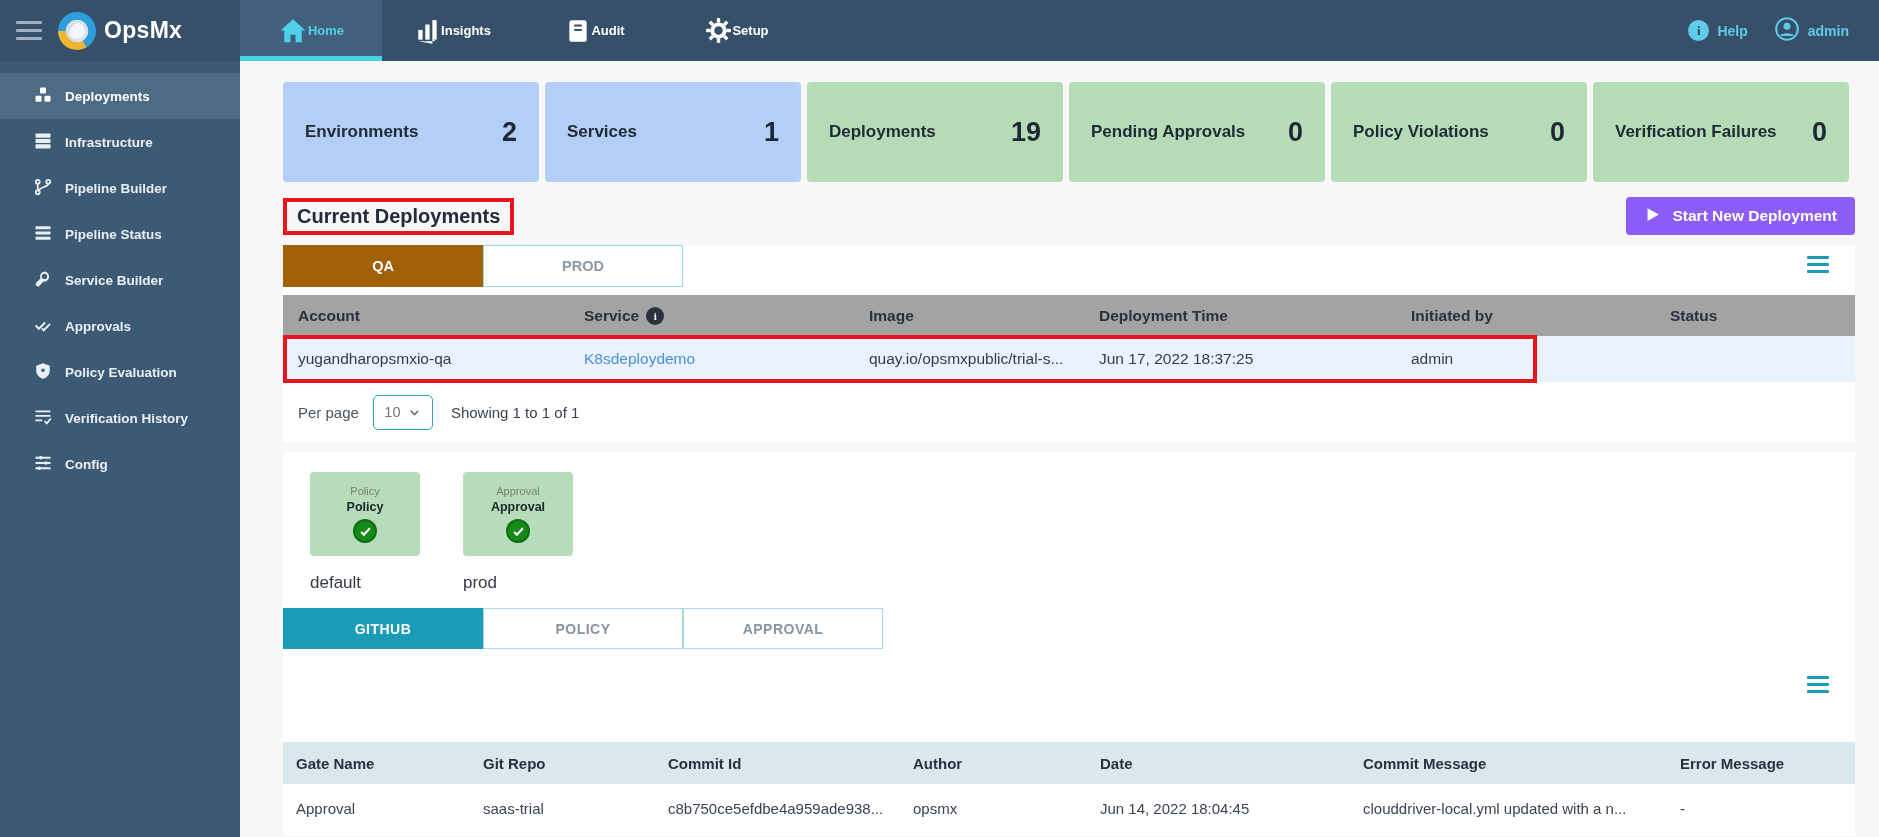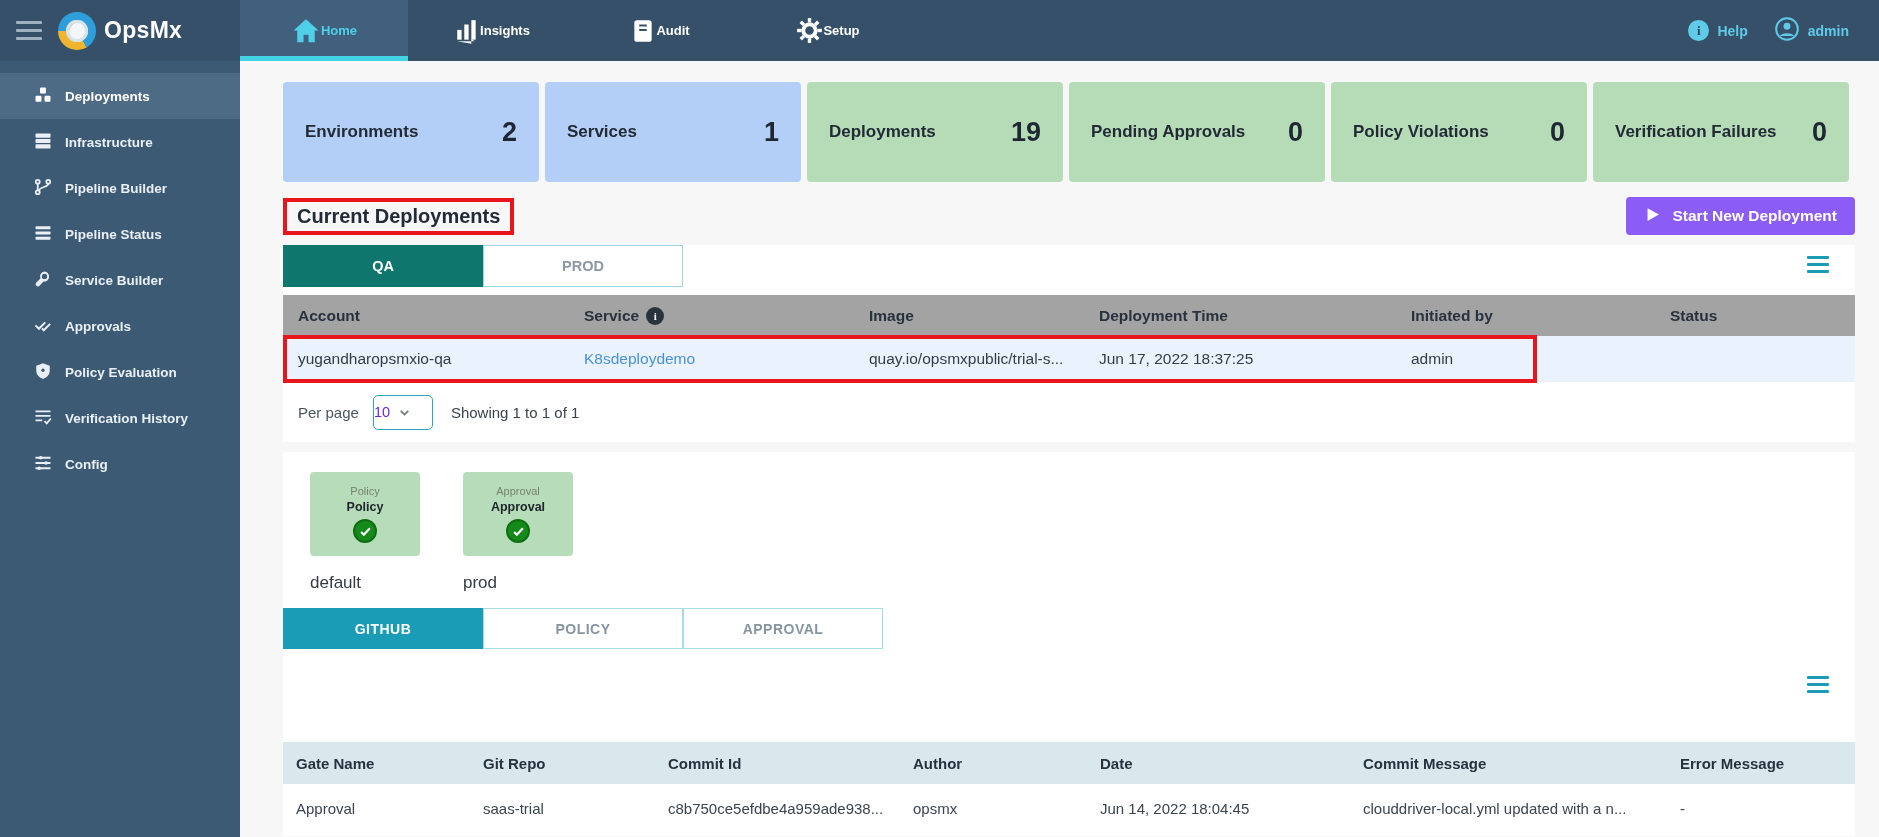--- a/index.html
+++ b/index.html
@@ -8,21 +8,21 @@
   
   .navbar { position:absolute; top:0; left:0; width:1879px; height:61px; background:#36506a; display:flex; align-items:stretch; z-index:30; }
   .nav-left { width:240px; display:flex; align-items:center; gap:16px; padding-left:16px; }
   .hamburger { display:flex; flex-direction:column; gap:5px; cursor:pointer; }
   .hamburger div { width:26px; height:3px; background:#9fb0bf; border-radius:1px; }
   .logo-wrap { display:flex; align-items:center; gap:8px; }
   .logo-badge { width:38px; height:38px; border-radius:50%; background:conic-gradient(from 150deg, #f0b52e 0deg 120deg, #2f9fdc 120deg 360deg); position:relative; }
   .logo-badge::after { content:""; position:absolute; left:8px; top:8px; width:22px; height:22px; border-radius:50%; background:#f4f7f9; box-shadow: inset 0 0 0 3px #d9e2e8, inset 3px 2px 0 0 #aebcc6; }
   .brand { color:#ffffff; font-size:23px; font-weight:700; letter-spacing:.3px; }
   .nav-tabs { display:flex; height:61px; }
-  .nav-tab { width:168px; display:flex; align-items:center; justify-content:center; gap:0; color:#ffffff; font-size:13px; font-weight:700; cursor:pointer; position:relative; }
+  .nav-tab { width:142px; display:flex; align-items:center; justify-content:center; gap:0; color:#ffffff; font-size:13px; font-weight:700; cursor:pointer; position:relative; }
   .nav-tab .nt-icon { display:flex; align-items:center; }
   .nav-tab.active { background:#41607e; }
   .nav-tab.active::after { content:""; position:absolute; left:0; bottom:0; width:100%; height:5px; background:#45d3e6; }
   .nav-tab.active span.nt-label { color:#4fd0e8; }
   .nav-right { margin-left:auto; display:flex; align-items:center; gap:26px; padding-right:30px; }
   .nav-util { display:flex; align-items:center; gap:8px; color:#5fcbe8; font-size:14px; font-weight:700; cursor:pointer; }
   .info-circle { width:21px; height:21px; border-radius:50%; background:#5fcbe8; color:#2b4258; font-size:13px; font-weight:700; display:flex; align-items:center; justify-content:center; font-family:"Liberation Serif", serif; }
 
   
   .sidebar { position:absolute; top:61px; left:0; width:240px; height:776px; background:#3d5a74; z-index:20; }
@@ -45,38 +45,38 @@
   .stat-value { font-size:27px; font-weight:700; color:#1f2733; }
 
   .section-head { margin-top:12px; display:flex; justify-content:space-between; align-items:center; height:44px; }
   .title-box { border:4px solid #e8151d; padding:3px 10px; font-size:20px; font-weight:700; color:#232b38; background:transparent; }
   .start-btn { background:#8b5cf6; color:#ffffff; height:38px; padding:0 18px; border:none; border-radius:4px; font-size:15.5px; font-weight:700; display:flex; align-items:center; gap:11px; cursor:pointer; font-family:"Liberation Sans", sans-serif; }
 
   .panel { background:#ffffff; position:relative; }
   .panel-1 { margin-top:7px; }
   .env-tabs { display:flex; height:42px; }
   .env-tab { width:200px; display:flex; align-items:center; justify-content:center; font-size:14.5px; font-weight:700; cursor:pointer; }
-  .env-tab.active { background:#0f766e; color:#ffffff; }
+  .env-tab.active { background:#a16207; color:#ffffff; }
   .env-tab.inactive { background:#ffffff; color:#8b99a6; border:1px solid #9ed9e3; }
   .panel-menu { position:absolute; right:26px; display:flex; flex-direction:column; gap:4px; cursor:pointer; }
   .panel-menu div { width:22px; height:3px; background:#1a9cb7; border-radius:1px; }
   .panel-menu.pm1 { top:11px; }
   .panel-menu.pm2 { top:224px; }
 
   .thead { margin-top:8px; display:flex; height:41px; background:#a3a3a3; align-items:center; font-size:15.5px; font-weight:700; color:#27323e; padding-left:15px; }
   .t-c1{width:286px;display:flex;align-items:center;gap:7px;} .t-c2{width:285px;} .t-c3{width:230px;} .t-c4{width:312px;} .t-c5{width:259px;} .t-c6{flex:1;}
   .svc-info { width:18px; height:18px; border-radius:50%; background:#29333d; color:#ffffff; font-size:11px; font-weight:700; display:flex; align-items:center; justify-content:center; font-family:"Liberation Serif", serif; }
   .trow { display:flex; height:46px; background:#eaf2fd; align-items:center; font-size:15.5px; color:#333c48; padding-left:15px; position:relative; }
   .row-annotation { position:absolute; left:0; top:-1px; width:1254px; height:48px; border:4px solid #e8151d; pointer-events:none; }
   .svc-link { color:#4a90d9; cursor:pointer; text-decoration:none; }
   .status-dot { width:13px; height:13px; border-radius:50%; background:#4caf50; margin-left:10px; }
 
   .pagination { display:flex; align-items:center; height:60px; padding-left:15px; font-size:15px; color:#4a5560; }
   .pp-label { margin-right:14px; }
-  .pp-select { width:60px; height:35px; border:1.5px solid #2aa7bd; border-radius:5px; display:flex; align-items:center; gap:8px; color:#6d28d9; font-size:14.5px; cursor:pointer; background:#ffffff; }
+  .pp-select { width:60px; height:35px; border:1.5px solid #2aa7bd; border-radius:5px; display:flex; align-items:center; justify-content:center; gap:8px; color:#737373; font-size:14.5px; cursor:pointer; background:#ffffff; }
   .pp-showing { margin-left:18px; color:#39424d; }
 
   .gap-strip { height:10px; }
   .panel-2 { padding-top:20px; height:384px; }
   .gates { display:flex; gap:43px; padding-left:27px; }
   .gate-card { width:110px; height:84px; background:#b7dcb9; border-radius:4px; display:flex; flex-direction:column; align-items:center; justify-content:center; gap:3px; }
   .gate-type { font-size:11px; color:#74836f; }
   .gate-name { font-size:12.5px; font-weight:700; color:#20262e; }
   .gate-check { width:24px; height:24px; border-radius:50%; background:#15891a; border:2px solid #0d6e12; display:flex; align-items:center; justify-content:center; margin-top:2px; }
   .gate-labels { display:flex; padding-left:27px; margin-top:17px; font-size:17px; color:#333a42; }

